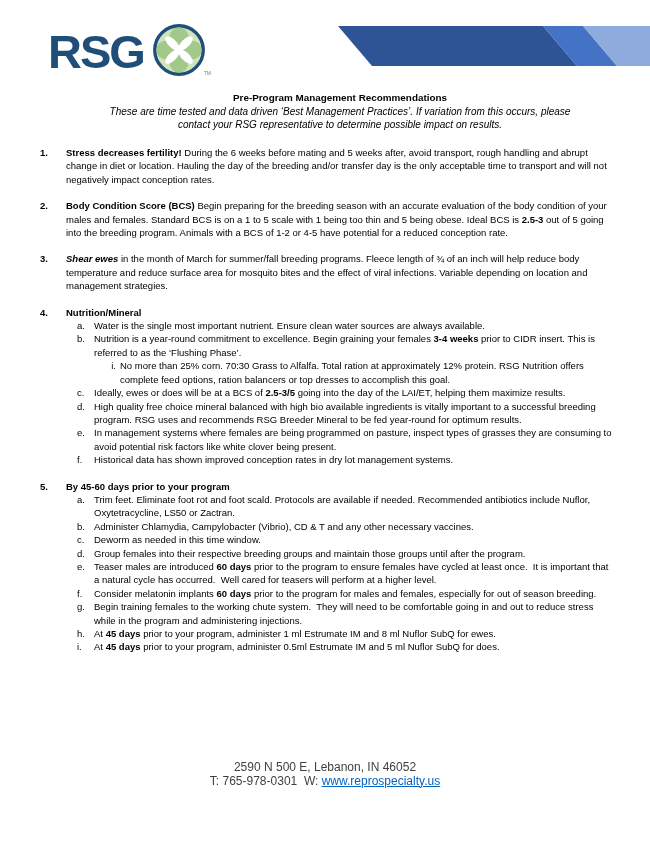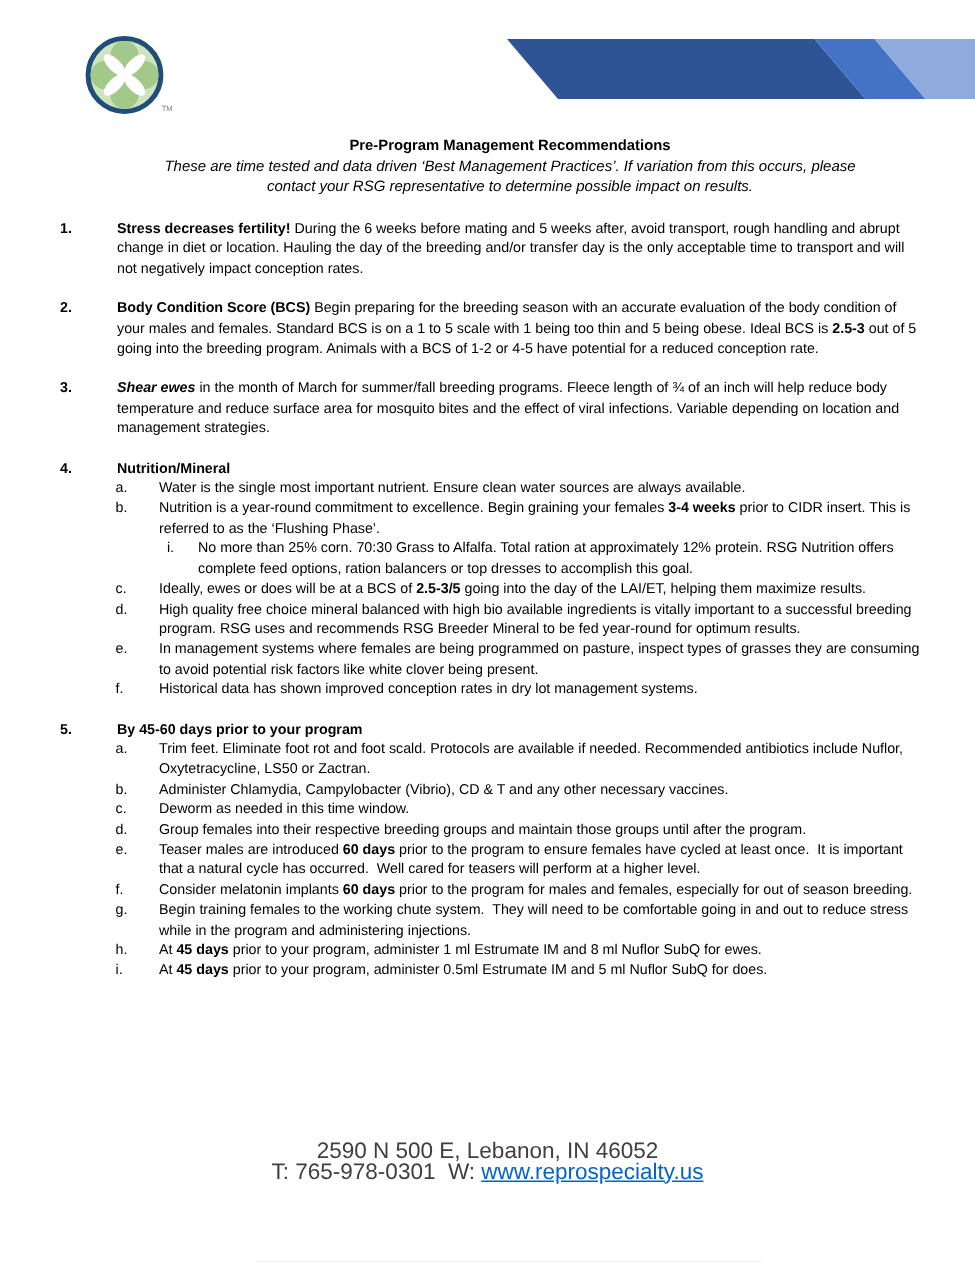--- a/index.html
+++ b/index.html
@@ -21,38 +21,39 @@
   
   .title-block { position:absolute; top:91px; left:15px; width:650px; text-align:center; }
   .doc-title { font-size:9.9px; font-weight:bold; line-height:13.5px; }
   .doc-subtitle {
     font-size:10px; font-style:italic; line-height:13.3px;
     max-width:478px; margin:0 auto;
   }
   
   .content-area { position:absolute; top:146px; left:40px; width:574px; }
   .li { display:flex; font-size:9.5px; line-height:13.4px; }
-  .li .content { flex:1; white-space:pre-wrap;margin-left:12px; }
+  .li .content { flex:1; white-space:pre-wrap; }
   .lvl0w { margin-bottom:13px; }
   .lvl0 > .marker { width:26px; font-weight:bold; flex:0 0 26px; }
   .lvl1 { margin-left:37px; }
   .lvl1 > .marker { width:17px; flex:0 0 17px; }
   .lvl2 { margin-left:63px; }
   .lvl2 > .marker { width:17px; flex:0 0 17px; text-align:right; padding-right:4px; }
   
   .footer { position:absolute; top:761px; left:0; width:650px; text-align:center;
-            font-size:15px; line-height:13.6px; color:#3f3f3f; }
+            font-size:12px; line-height:13.6px; color:#3f3f3f; }
   .footer a { color:#0563C1; text-decoration:underline; }
 </style>
 </head>
 <body>
 
 <div class="page">
 
   <div class="logo">
+    <span class="logo-text">RSG</span>
     <span class="clover-wrap">
       <svg width="56" height="56" viewBox="0 0 60 60">
         <circle cx="30" cy="30" r="26" stroke-width="3.6" fill="#CFE3BD" stroke="#1F4E79"></circle>
         <g>
           <ellipse cx="30" cy="16.5" rx="10.2" ry="10.8" fill="#A2C98A"></ellipse>
           <ellipse cx="30" cy="43.5" rx="10.2" ry="10.8" fill="#A2C98A"></ellipse>
           <ellipse cx="16.5" cy="30" rx="10.8" ry="10.2" fill="#A2C98A"></ellipse>
           <ellipse cx="43.5" cy="30" rx="10.8" ry="10.2" fill="#A2C98A"></ellipse>
         </g>
         <g transform="rotate(45 30 30)" fill="#ffffff">

